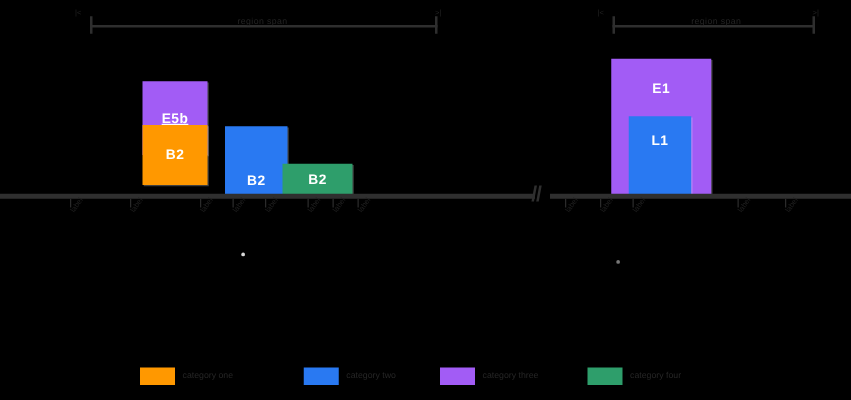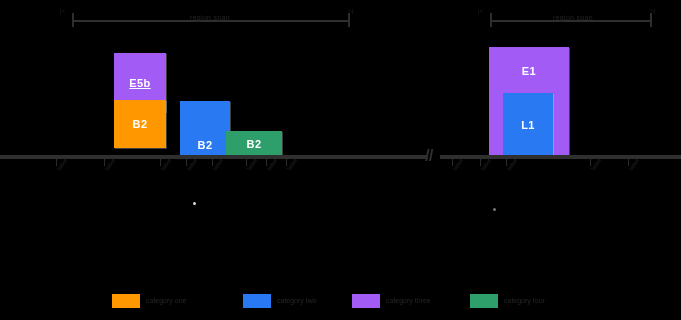--- a/index.html
+++ b/index.html
@@ -51,27 +51,27 @@
 
   <div>
     <div class="bracket" style="left:490px;top:20px;width:162px;"></div>
     <div class="bracket-cap" style="left:490px;top:13px;"></div>
     <div class="bracket-cap" style="left:650px;top:13px;"></div>
     <div class="bracket-endtext" style="left:478px;top:8px;">|&lt;</div>
     <div class="bracket-endtext" style="left:650px;top:8px;">&gt;|</div>
     <div class="bracket-label" style="left:518px;top:14px;width:110px;">region span</div>
   </div>
 
-  <div class="blk" style="left:114px;top:53px;width:52px;height:59px;background:#A25CF5;text-decoration:underline;">E5b</div>
+  <div class="blk" style="left:114px;top:65px;width:52px;height:59px;background:#A25CF5;text-decoration:underline;">E5b</div>
   <div class="blk" style="left:114px;top:100px;width:52px;height:48px;background:#FF9800;">B2</div>
   <div class="blk" style="left:180px;top:101px;width:50px;height:56px;background:#2979F2;align-items:flex-end;padding-bottom:6px;box-sizing:border-box;">B2</div>
   <div class="blk" style="left:226px;top:131px;width:56px;height:26px;background:#2E9E6B;">B2</div>
 
   <div class="blk" style="left:489px;top:47px;width:80px;height:110px;background:#A25CF5;align-items:flex-start;padding-top:18px;box-sizing:border-box;">E1</div>
-  <div class="blk" style="left:503px;top:93px;width:50px;height:64px;background:#2979F2;align-items:flex-start;padding-top:26px;box-sizing:border-box;">L1</div>
+  <div class="blk" style="left:503px;top:93px;width:50px;height:64px;background:#2979F2;align-items:flex-start;padding-top:14px;box-sizing:border-box;">L1</div>
 
   <div class="axis-line" style="left:0px;top:155px;width:428px;"></div>
   <div class="axis-line" style="left:440px;top:155px;width:241px;"></div>
   <div class="axis-break" style="left:425px;top:147px;">//</div>
 
   <div class="axis-tick" style="left:56px;top:159px;"></div>
   <div class="axis-tick" style="left:104px;top:159px;"></div>
   <div class="axis-tick" style="left:160px;top:159px;"></div>
   <div class="axis-tick" style="left:186px;top:159px;"></div>
   <div class="axis-tick" style="left:212px;top:159px;"></div>

